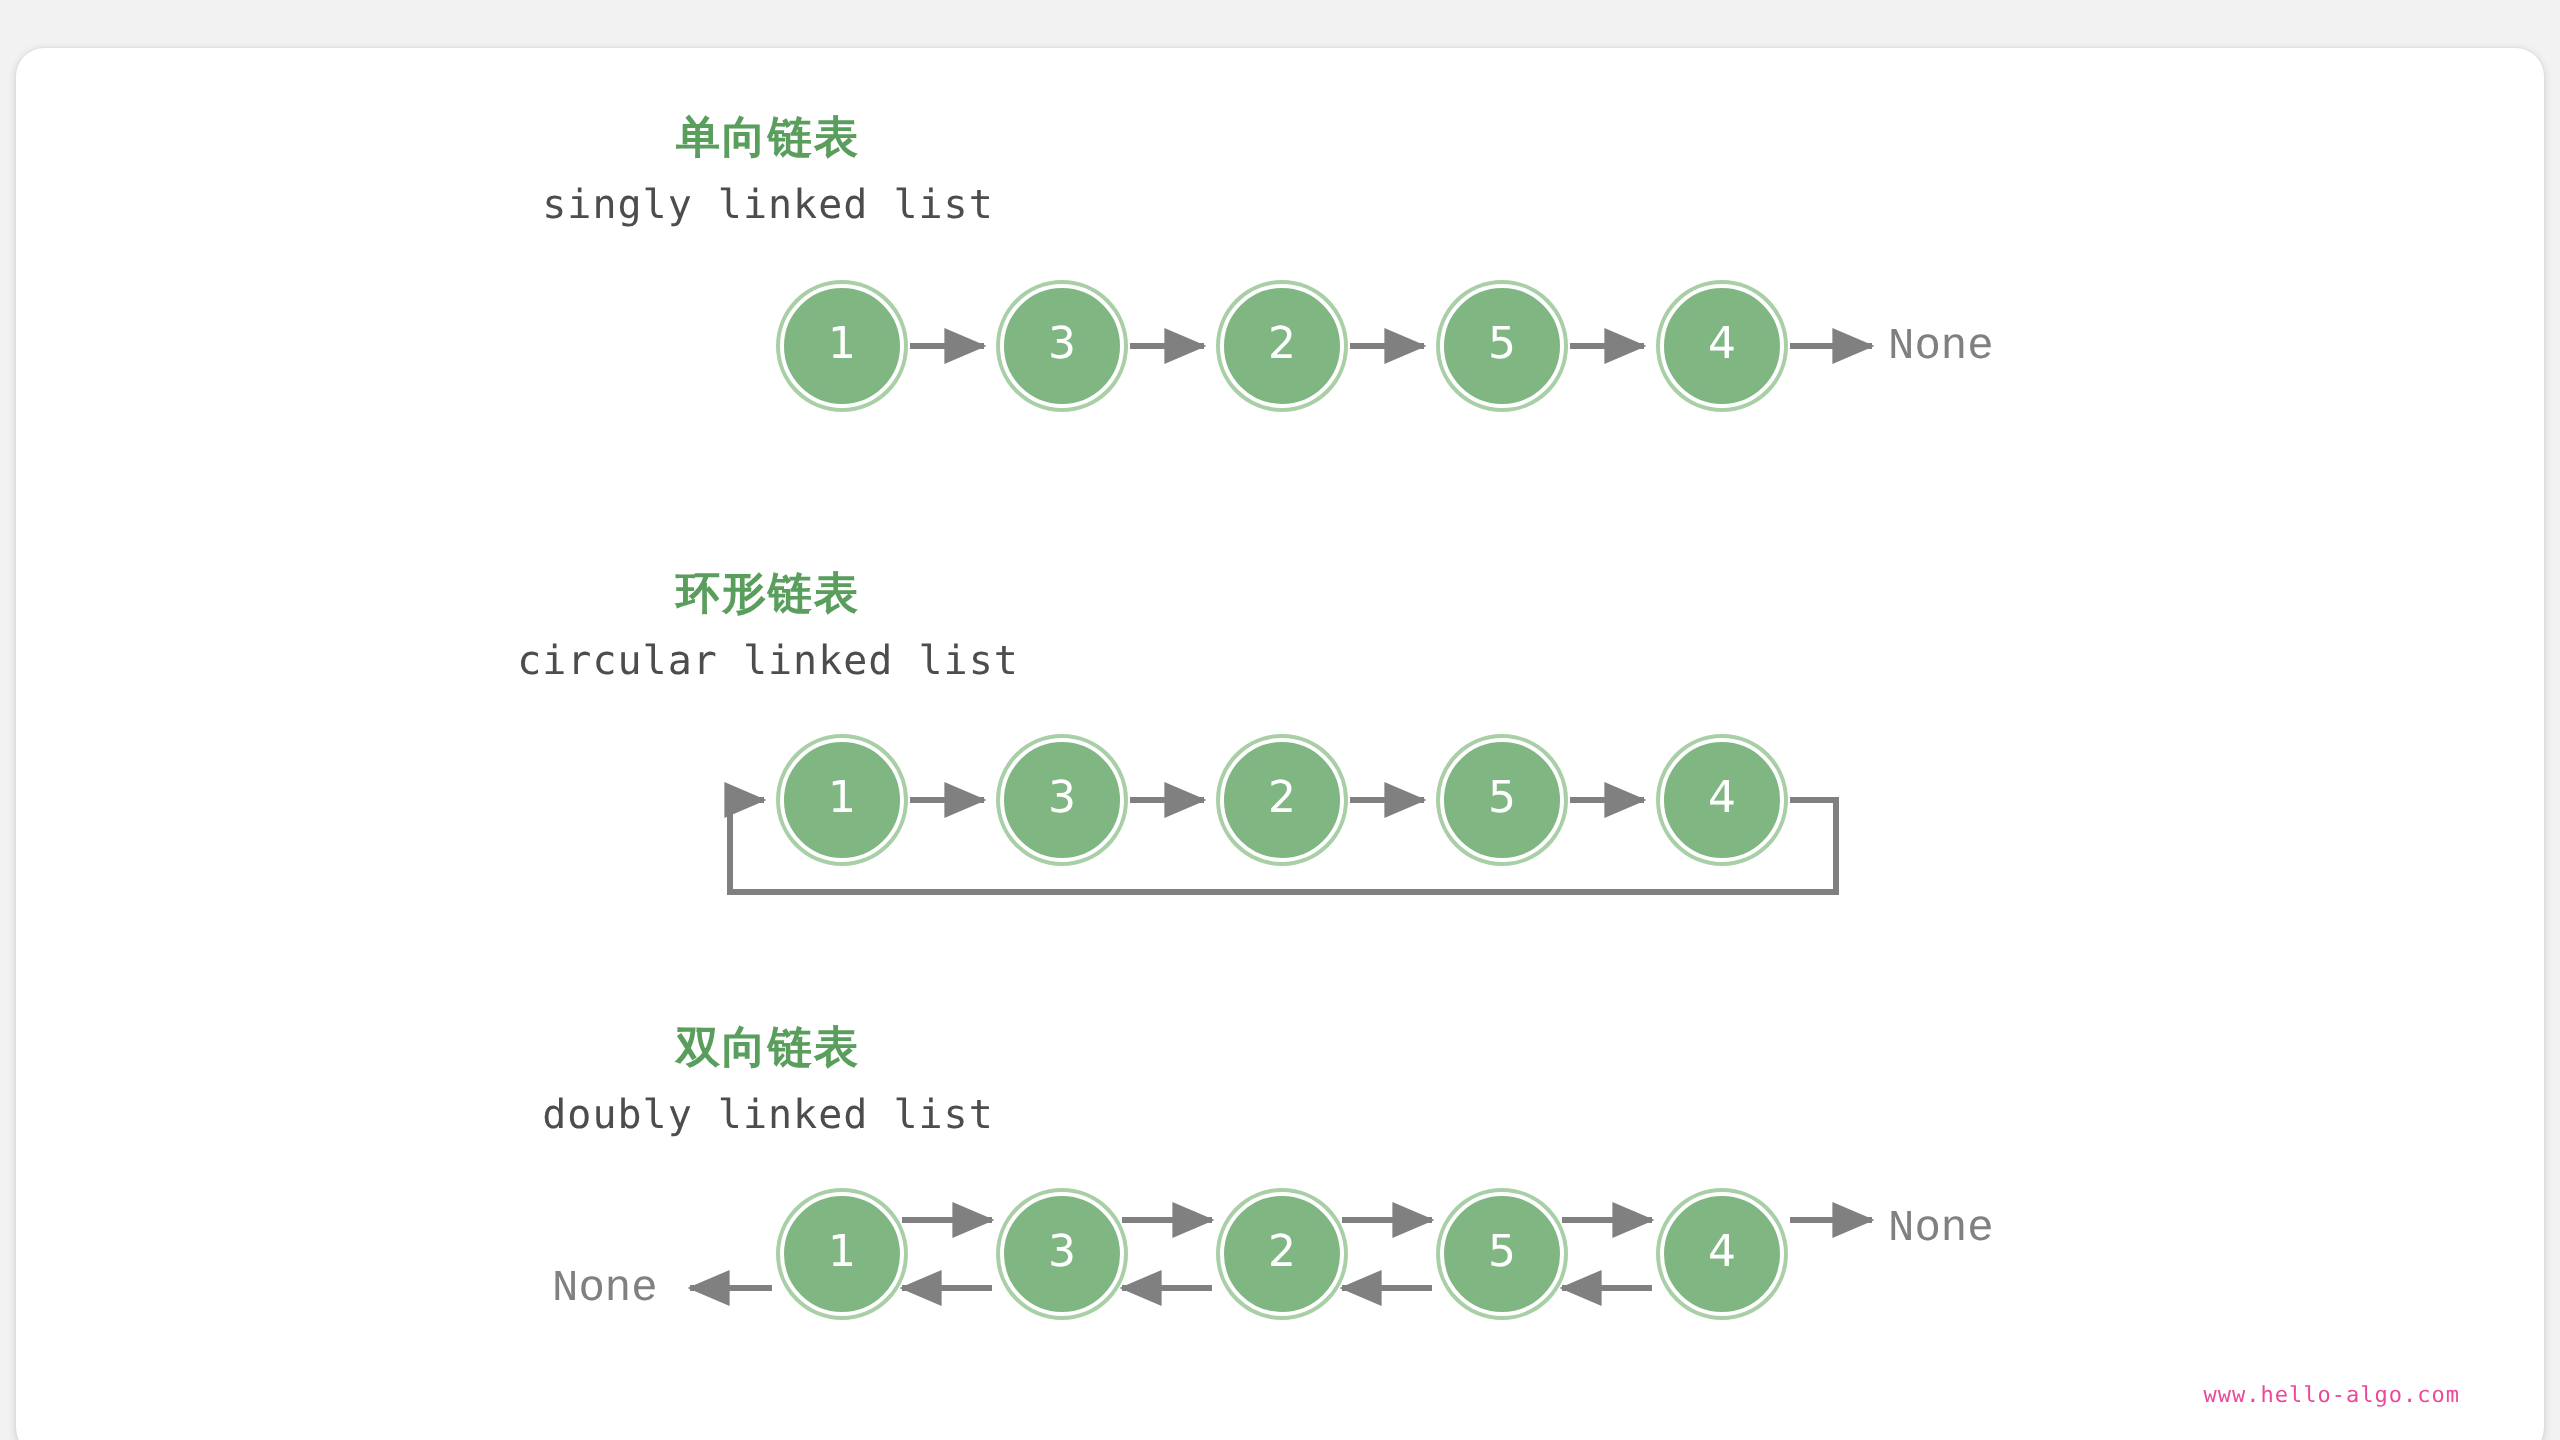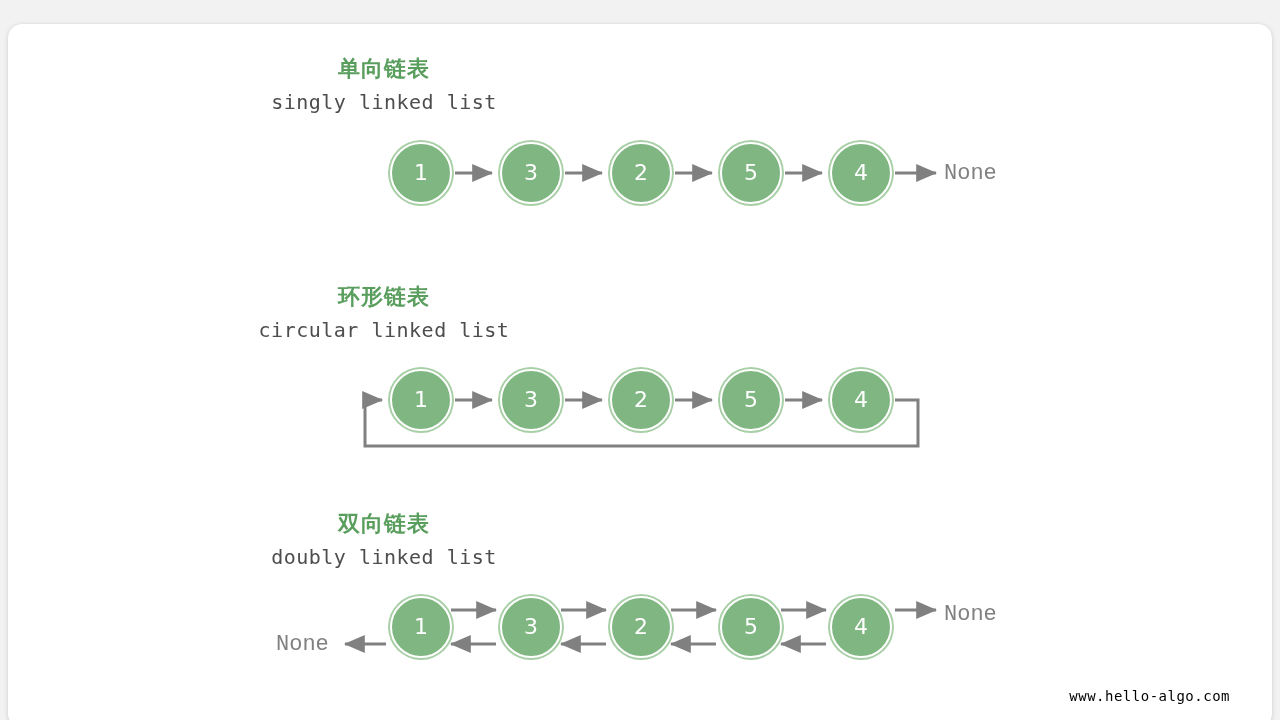--- a/index.html
+++ b/index.html
@@ -65,23 +65,23 @@
     position: absolute;
     color: #808080;
     font-family: Liberation Mono, monospace;
     font-size: 22px;
     white-space: nowrap;
   }
   .watermark {
     position: absolute;
     right: 42px;
     bottom: 24px;
-    color: #000000;
+    color: #ec4899;
     font-family: "DejaVu Sans Mono", monospace;
-    font-size: 14px;
+    font-size: 11px;
     letter-spacing: 0.5px;
   }
   svg.wires {
     position: absolute;
     left: 0; top: 0;
     width: 1264px;
     height: 704px;
     pointer-events: none;
   }
   .wire { stroke: #808080; stroke-width: 3; fill: none; }

